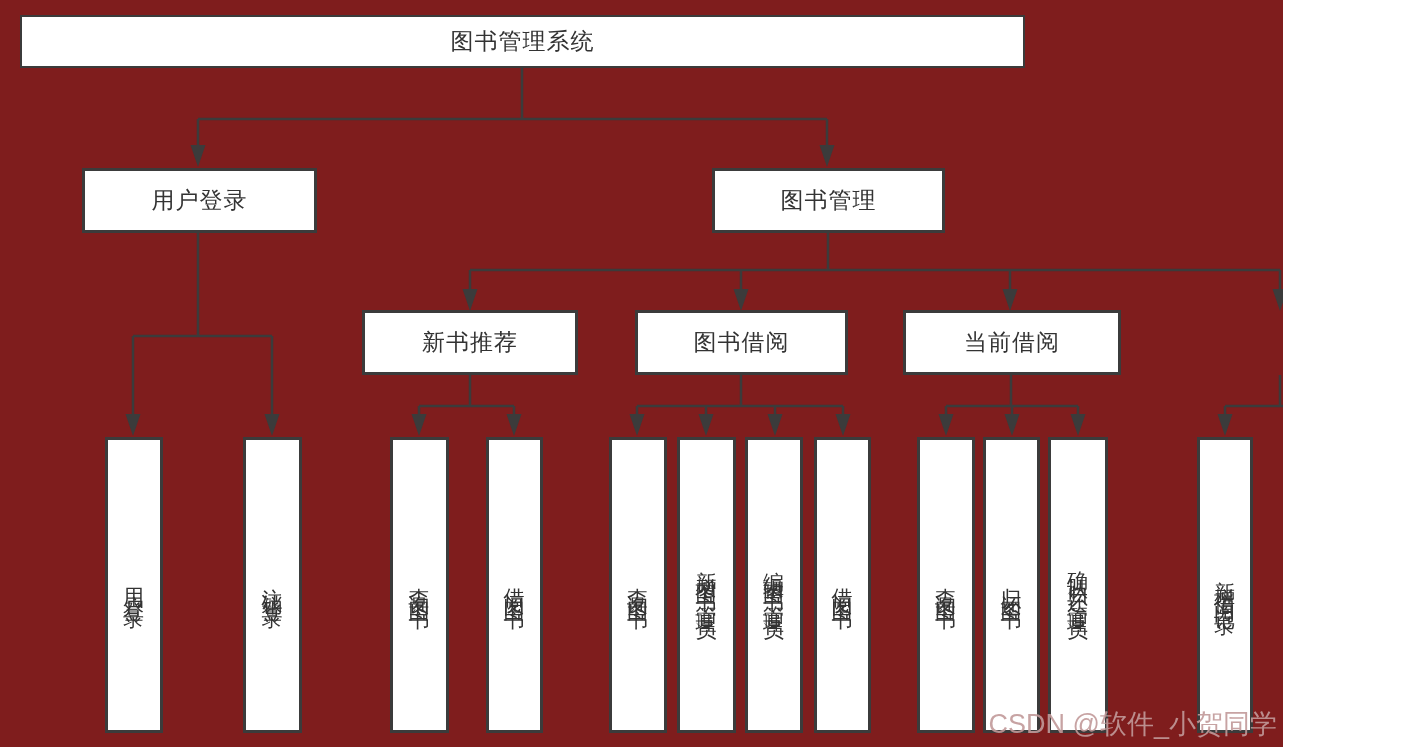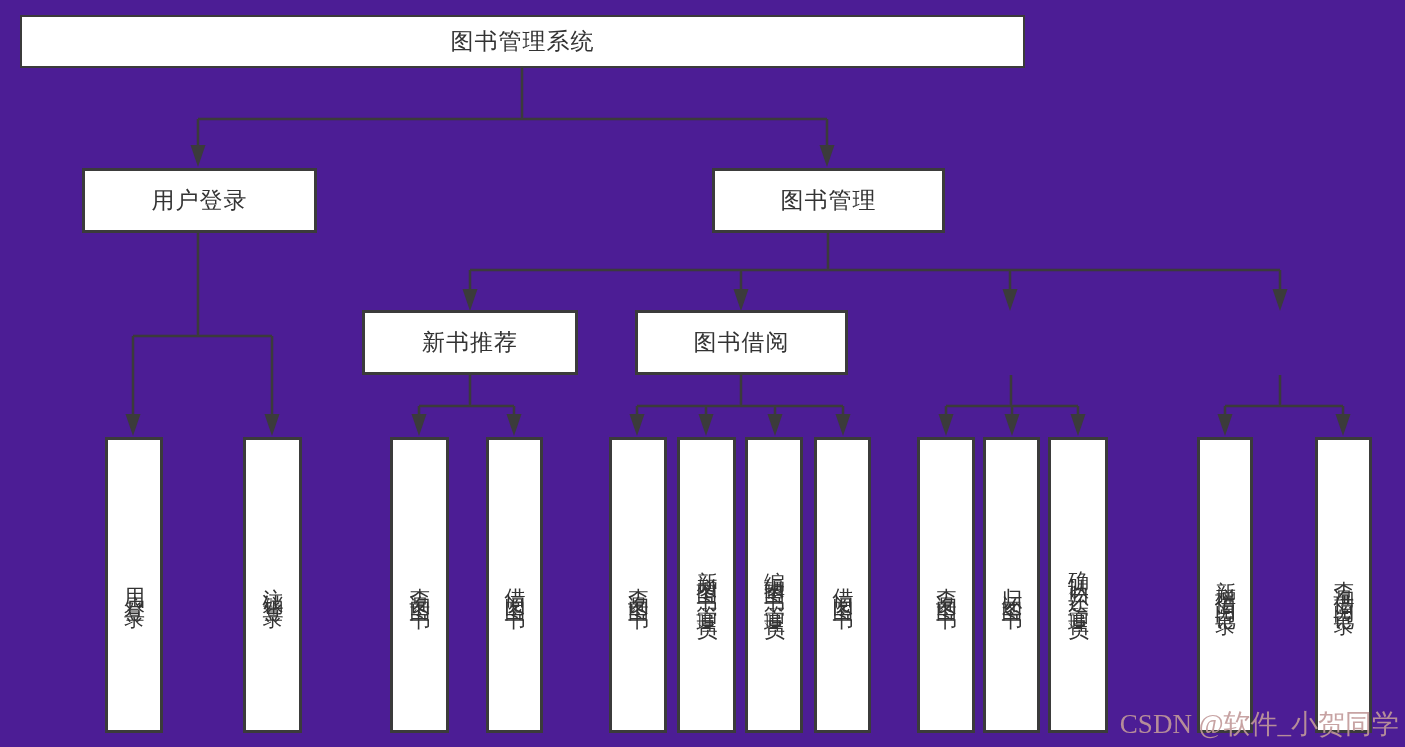--- a/index.html
+++ b/index.html
@@ -2,24 +2,24 @@
 <html><head>
 <meta charset="utf-8">
 <style>
   html, body {
     margin: 0;
     padding: 0;
     background: #ffffff;
   }
   .stage {
     position: relative;
-    width: 1405px;
+    width: 1283px;
     height: 747px;
-    background: #4c1d95;
-    font-family: Liberation Serif, serif;
+    background: #7f1d1d;
+    font-family: Liberation Sans, sans-serif;
     overflow: hidden;
   }
   .connectors {
     position: absolute;
     left: 0;
     top: 0;
     width: 1405px;
     height: 747px;
     pointer-events: none;
   }
@@ -106,20 +106,21 @@
     </g>
   </svg>
 
   <div class="node hnode root-node" style="left:20px; top:15px; width:1005px; height:53px;">图书管理系统</div>
 
   <div class="node hnode" style="left:82px; top:168px; width:235px; height:65px;">用户登录</div>
   <div class="node hnode" style="left:712px; top:168px; width:233px; height:65px;">图书管理</div>
 
   <div class="node hnode" style="left:635px; top:310px; width:213px; height:65px;">图书借阅</div>
   <div class="node hnode" style="left:362px; top:310px; width:216px; height:65px;">新书推荐</div>
+  <div class="node hnode" style="left:903px; top:310px; width:218px; height:65px;">当前借阅</div>
 
   <div class="node vnode" style="left:105px; width:58px;">用户登录</div>
   <div class="node vnode" style="left:243px; width:59px;">注销登录</div>
 
   <div class="node vnode" style="left:390px; width:59px;">查询图书</div>
   <div class="node vnode" style="left:486px; width:57px;">借阅图书</div>
 
   <div class="node vnode" style="left:609px; width:58px;">查询图书</div>
   <div class="node vnode" style="left:677px; width:59px;">新增图书（管理员）</div>
   <div class="node vnode" style="left:745px; width:58px;">编辑图书（管理员）</div>

